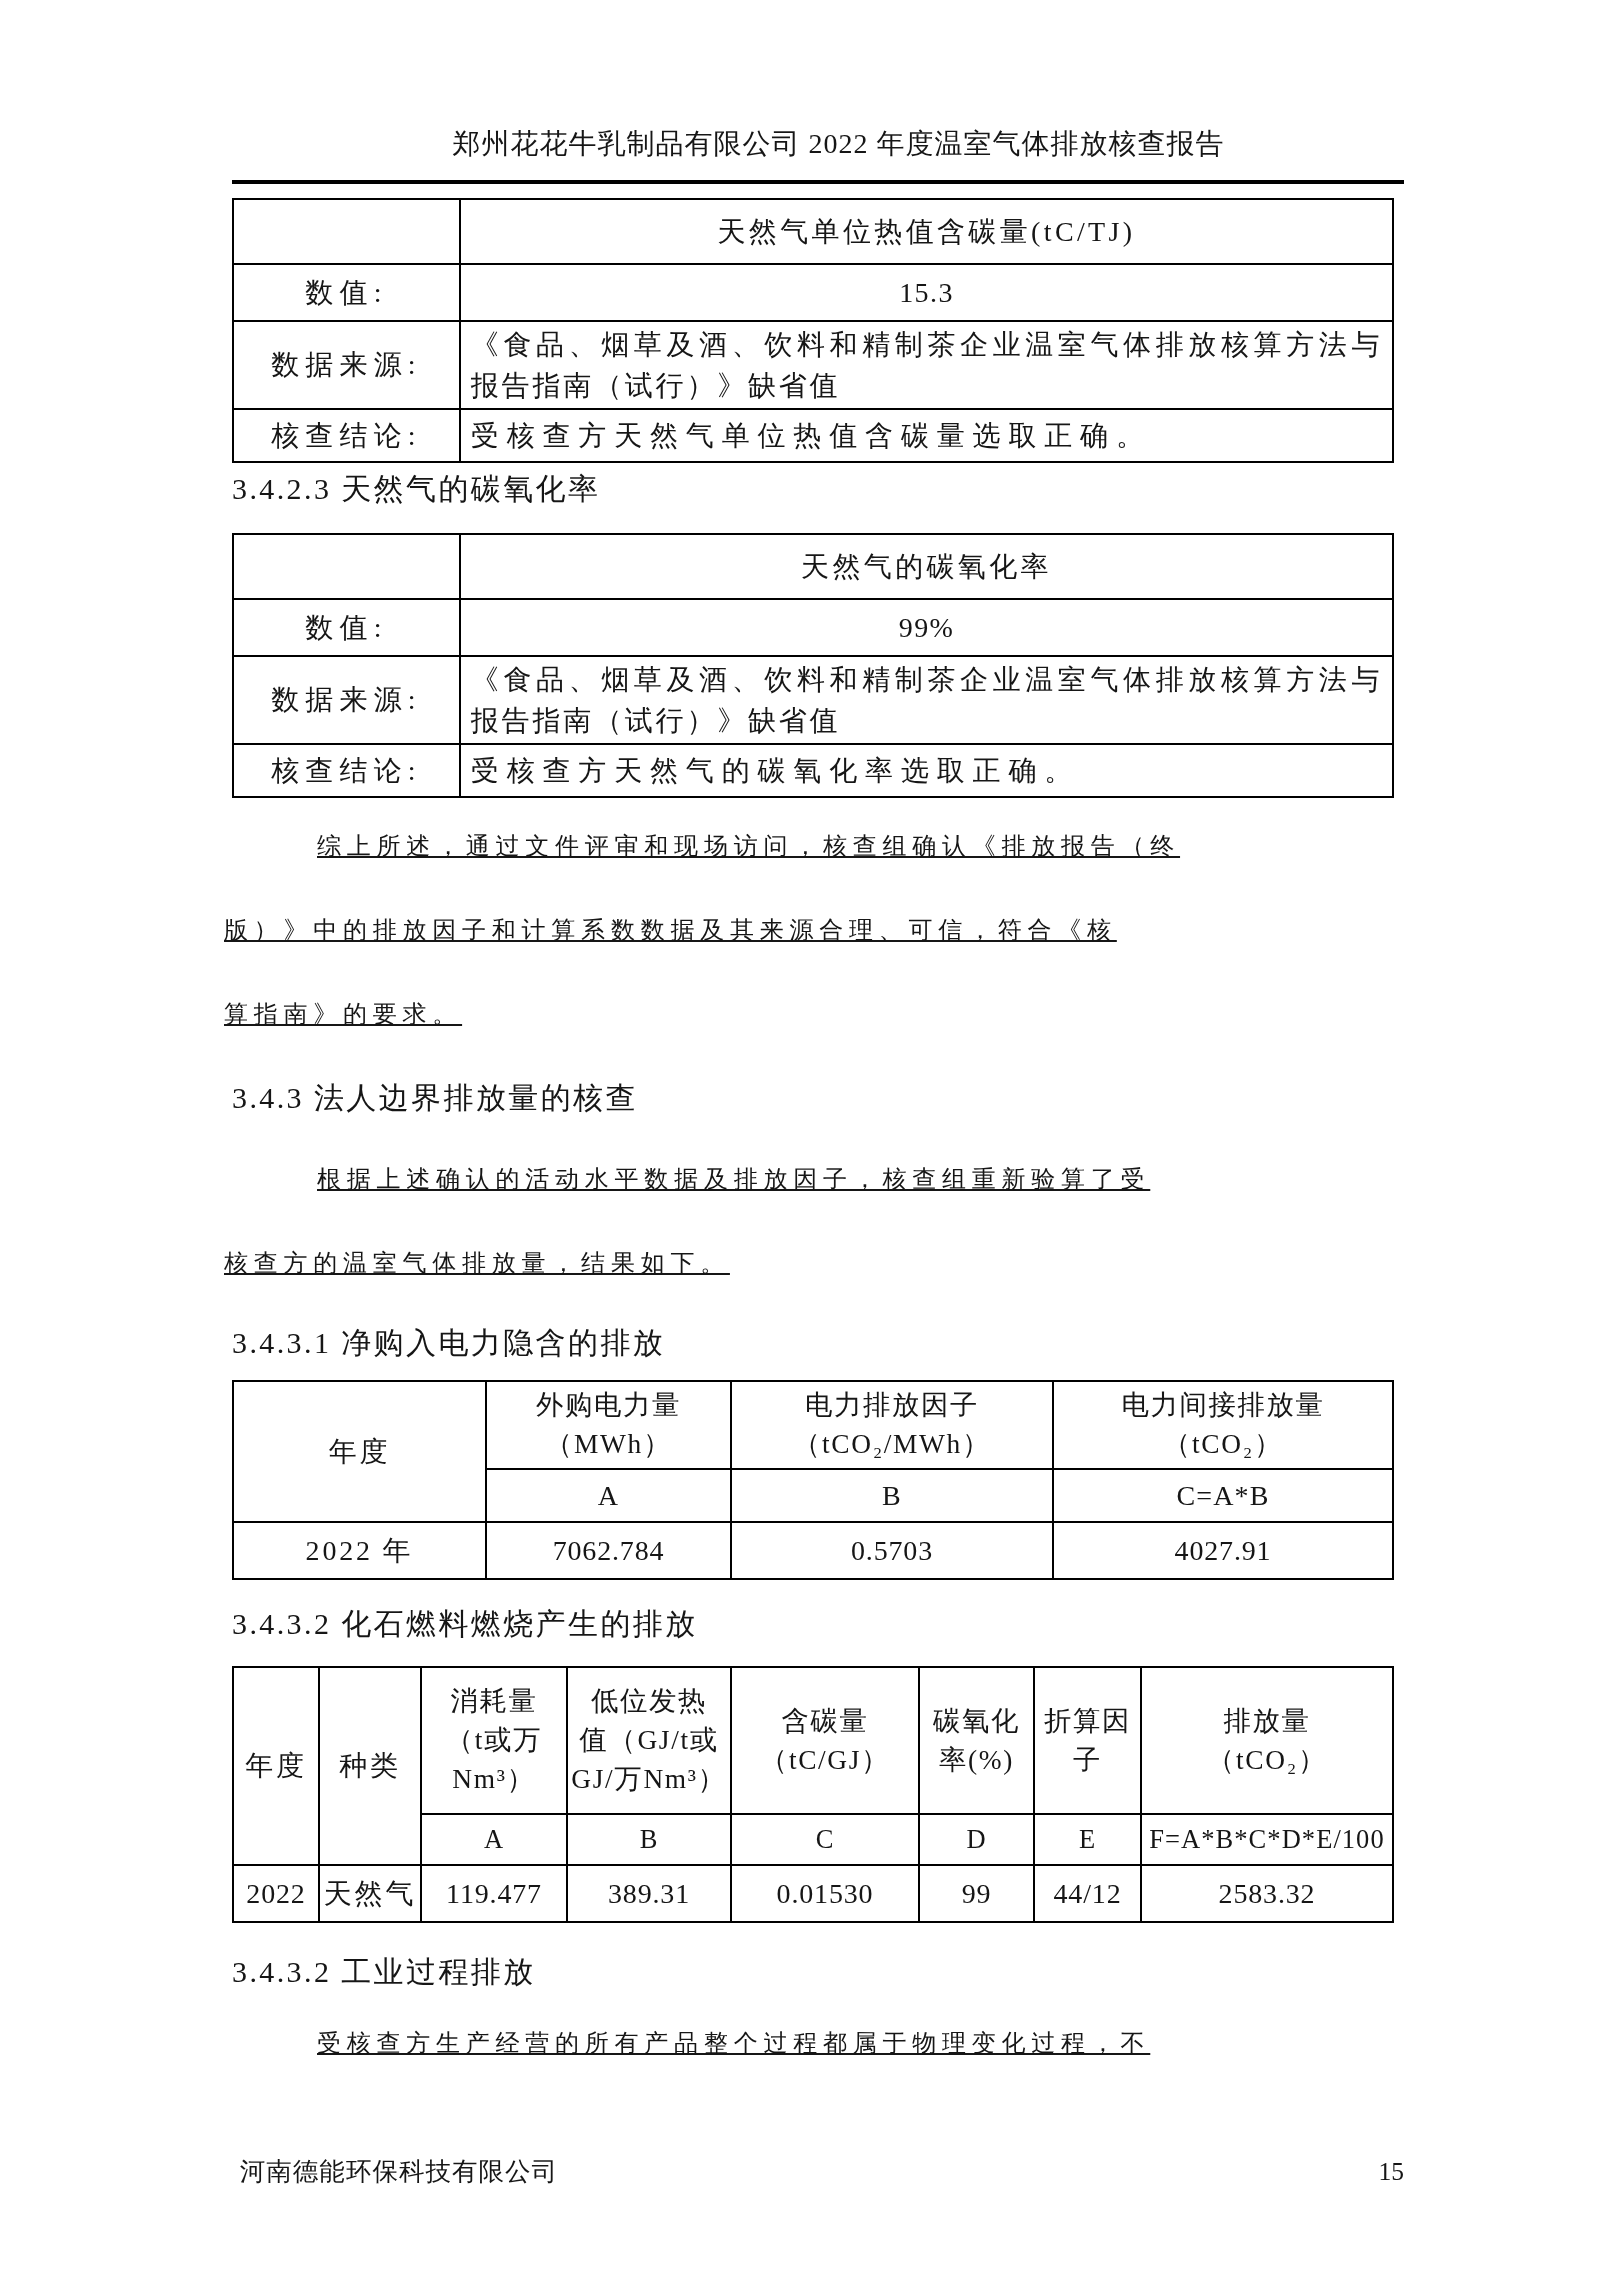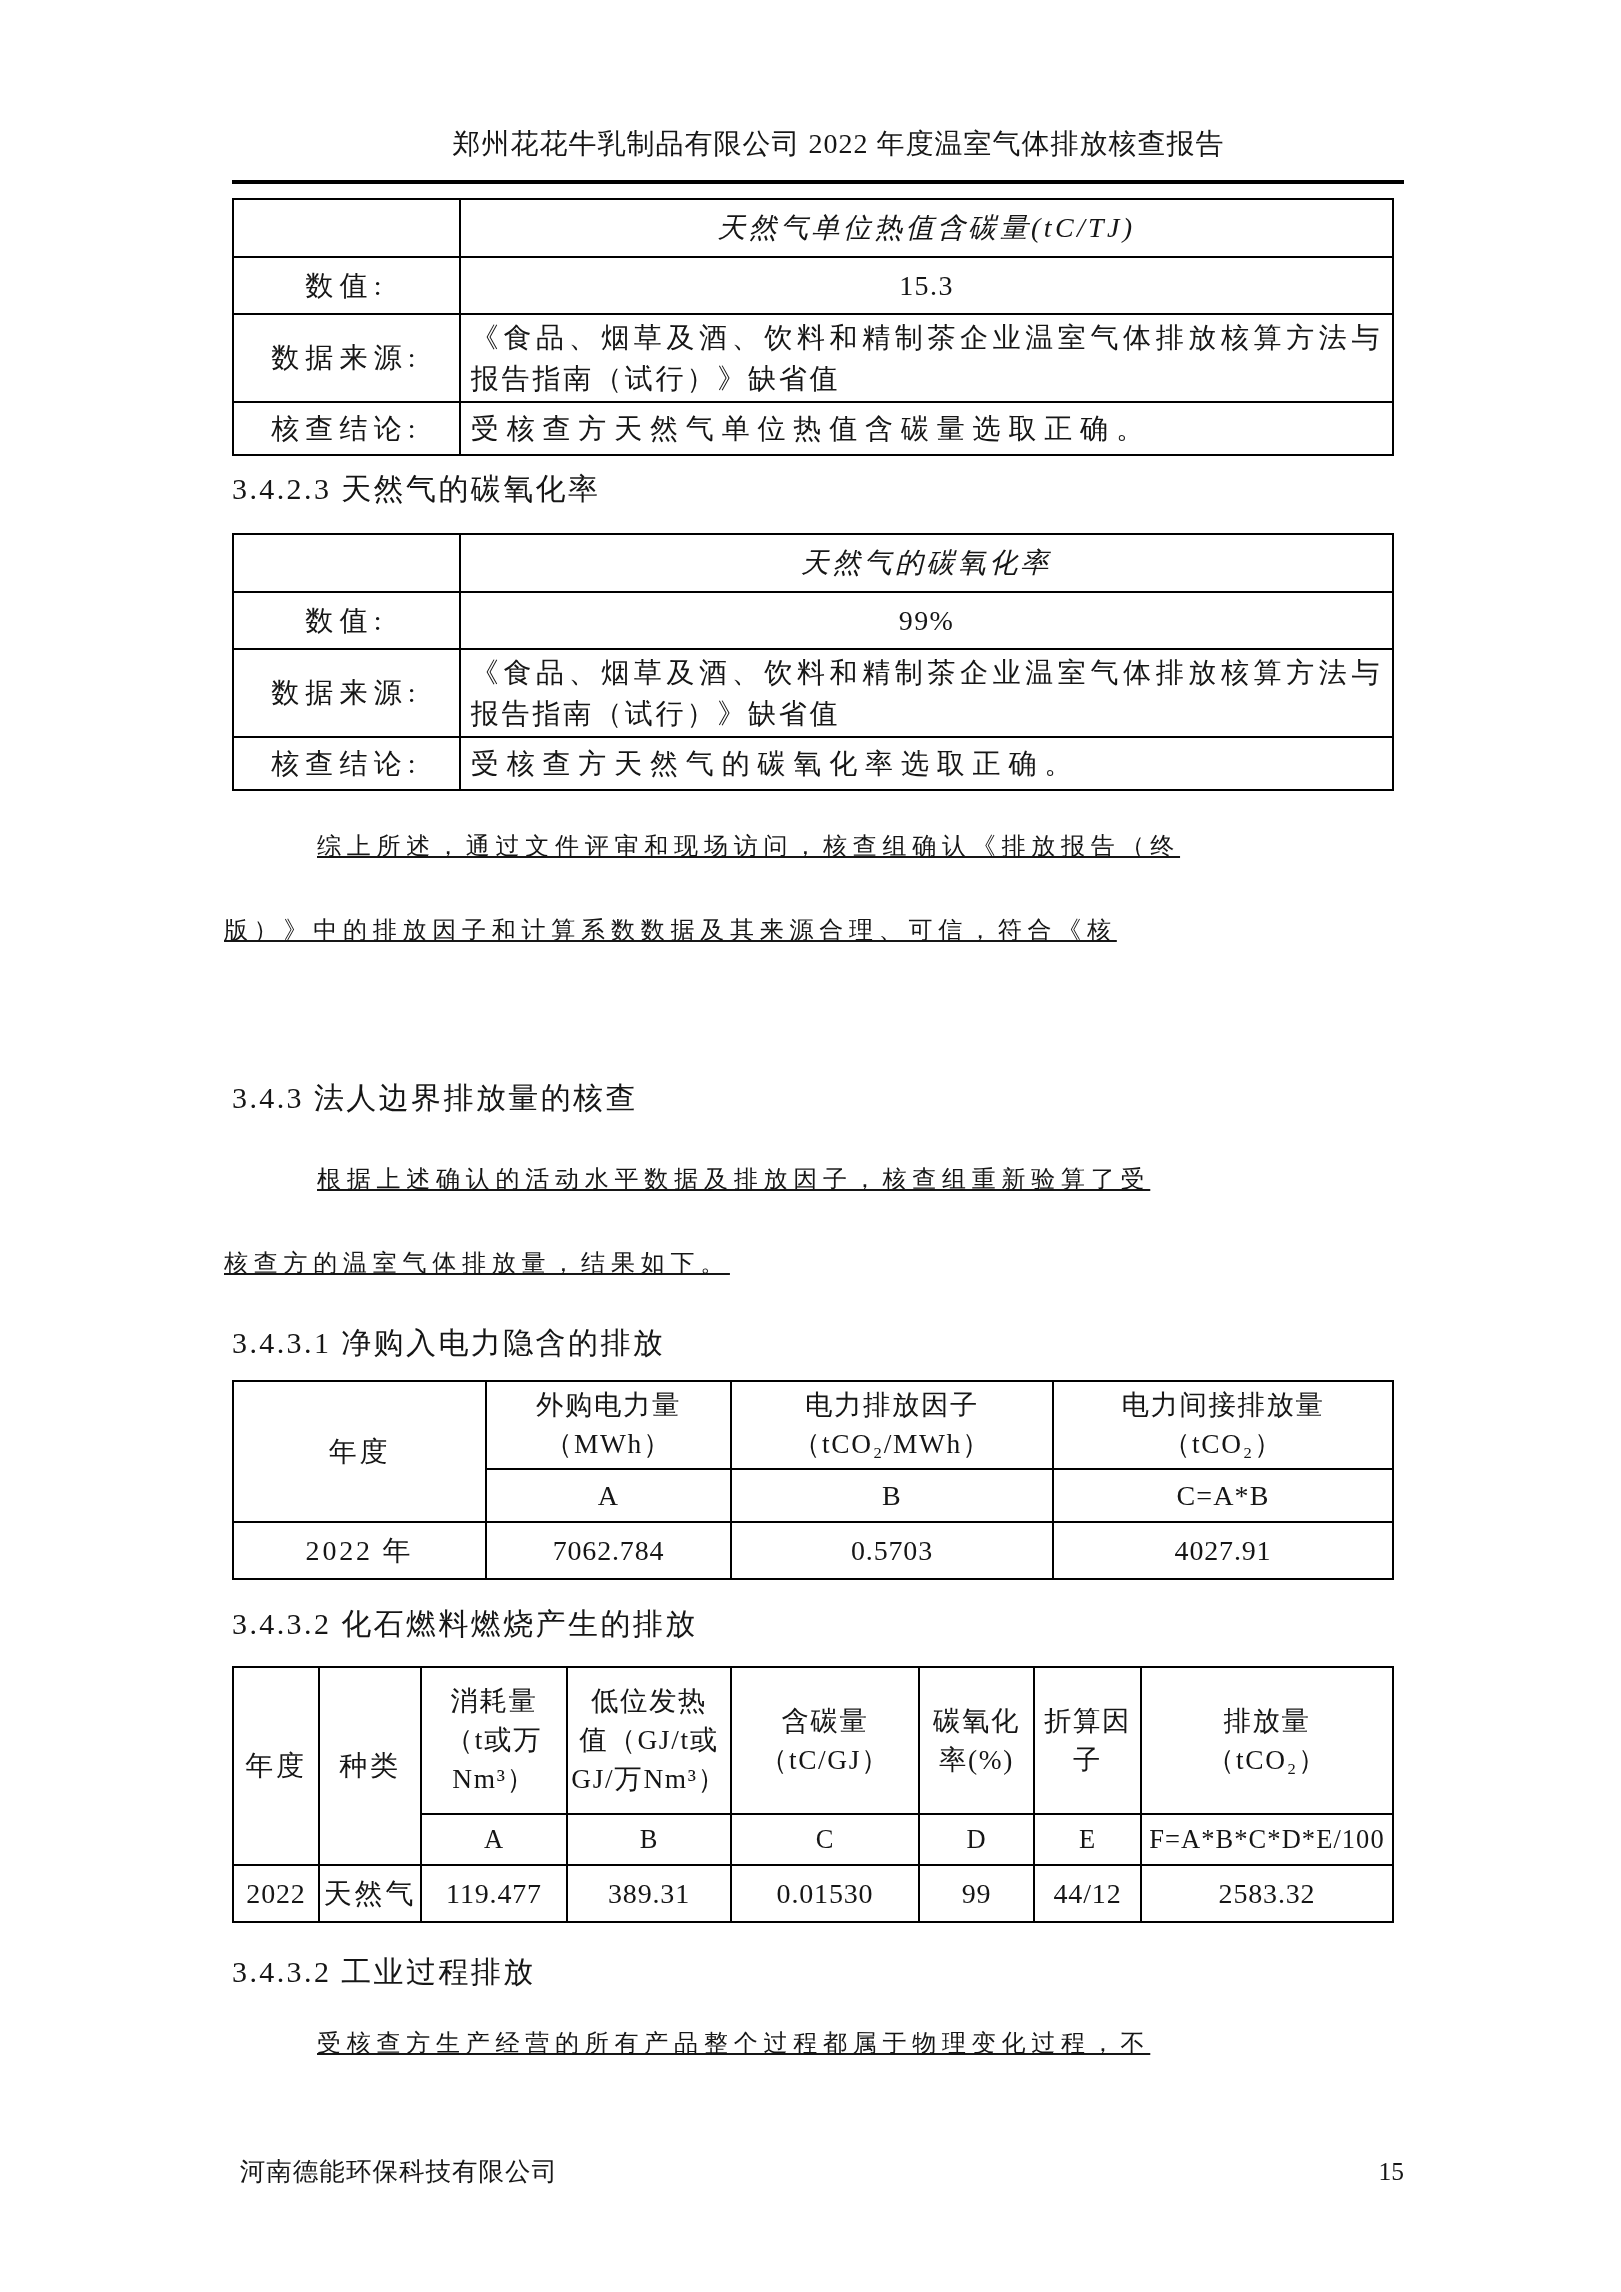--- a/index.html
+++ b/index.html
@@ -18,21 +18,21 @@
     position:absolute;top:125px;left:0;width:1621px;
     text-align:center;font-size:28px;letter-spacing:1px;white-space:nowrap;margin-left:28px;
   }
   #header-rule{position:absolute;top:180px;left:232px;width:1172px;height:3.9px;background:#000;}
 
   
   table{border-collapse:collapse;table-layout:fixed;border:2.9px solid #000;width:1162px;}
   td{border:2px solid #000;vertical-align:middle;font-size:28px;padding:2px 9.8px;overflow:hidden;}
 
   
-  .kv tr:nth-child(1){height:58px;font-style:italic;}
+  .kv tr:nth-child(1){height:65px;}
   .kv tr:nth-child(2){height:57px;}
   .kv tr:nth-child(3){height:88px;}
   .kv tr:nth-child(4){height:53px;}
   .kv .label-cell{text-align:center;letter-spacing:0.22em;}
   .kv .title-cell{text-align:center;letter-spacing:0.12em;}
   .kv .val{text-align:center;letter-spacing:0.05em;}
   .kv .src div{letter-spacing:0.1em;line-height:41px;}
   .kv .src .jline{text-align:justify;text-align-last:justify;}
   .kv .concl{text-align:left;letter-spacing:0.28em;}
 
@@ -139,20 +139,21 @@
     <tr>
       <td class="label-cell">核查结论:</td>
       <td class="concl">受核查方天然气的碳氧化率选取正确。</td>
     </tr>
   </tbody>
     </table>
 
   <div id="para-summary" class="para">
     <div class="pline indent">综上所述，通过文件评审和现场访问，核查组确认《排放报告（终</div>
     <div class="pline">版）》中的排放因子和计算系数数据及其来源合理、可信，符合《核</div>
+    <div class="pline">算指南》的要求。</div>
   </div>
 
   <div id="h343" class="heading">3.4.3 法人边界排放量的核查</div>
 
   <div id="para-recalc" class="para">
     <div class="pline indent">根据上述确认的活动水平数据及排放因子，核查组重新验算了受</div>
     <div class="pline">核查方的温室气体排放量，结果如下。</div>
   </div>
 
   <div id="h3431" class="heading">3.4.3.1 净购入电力隐含的排放</div>

